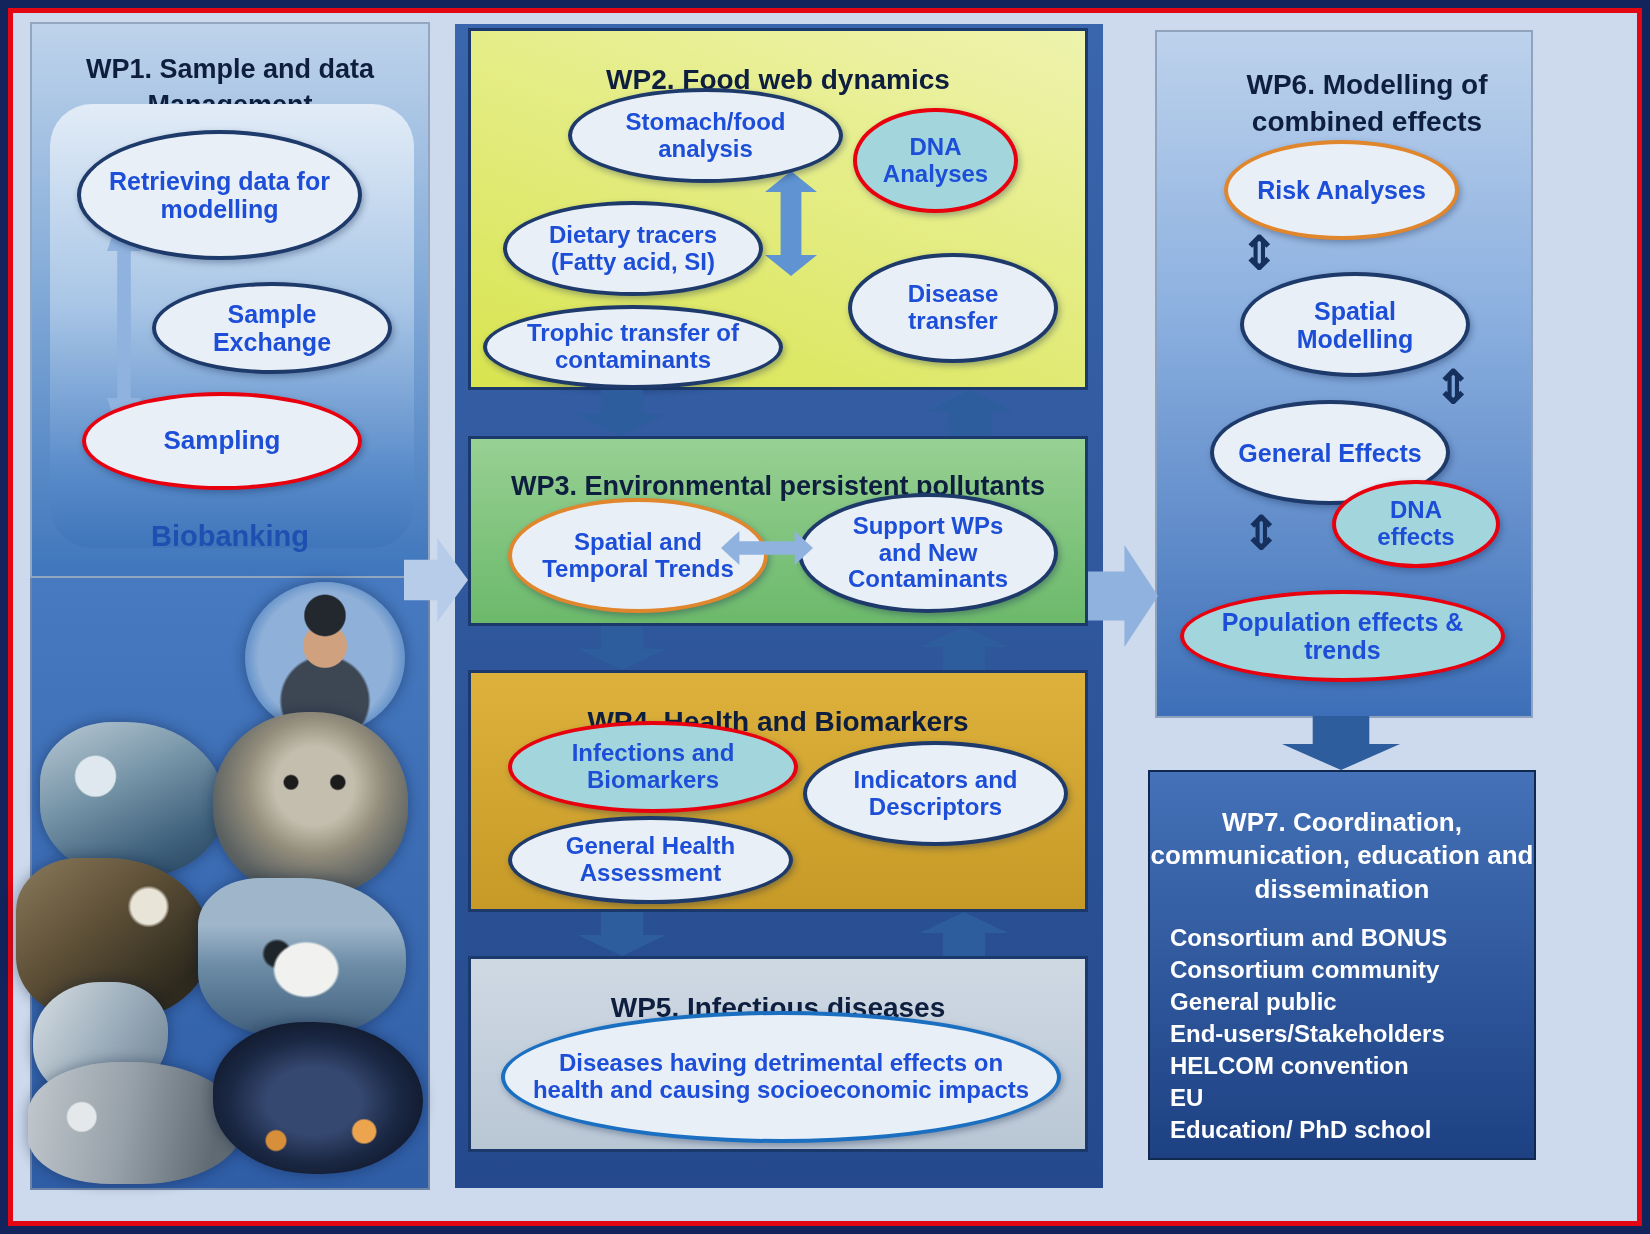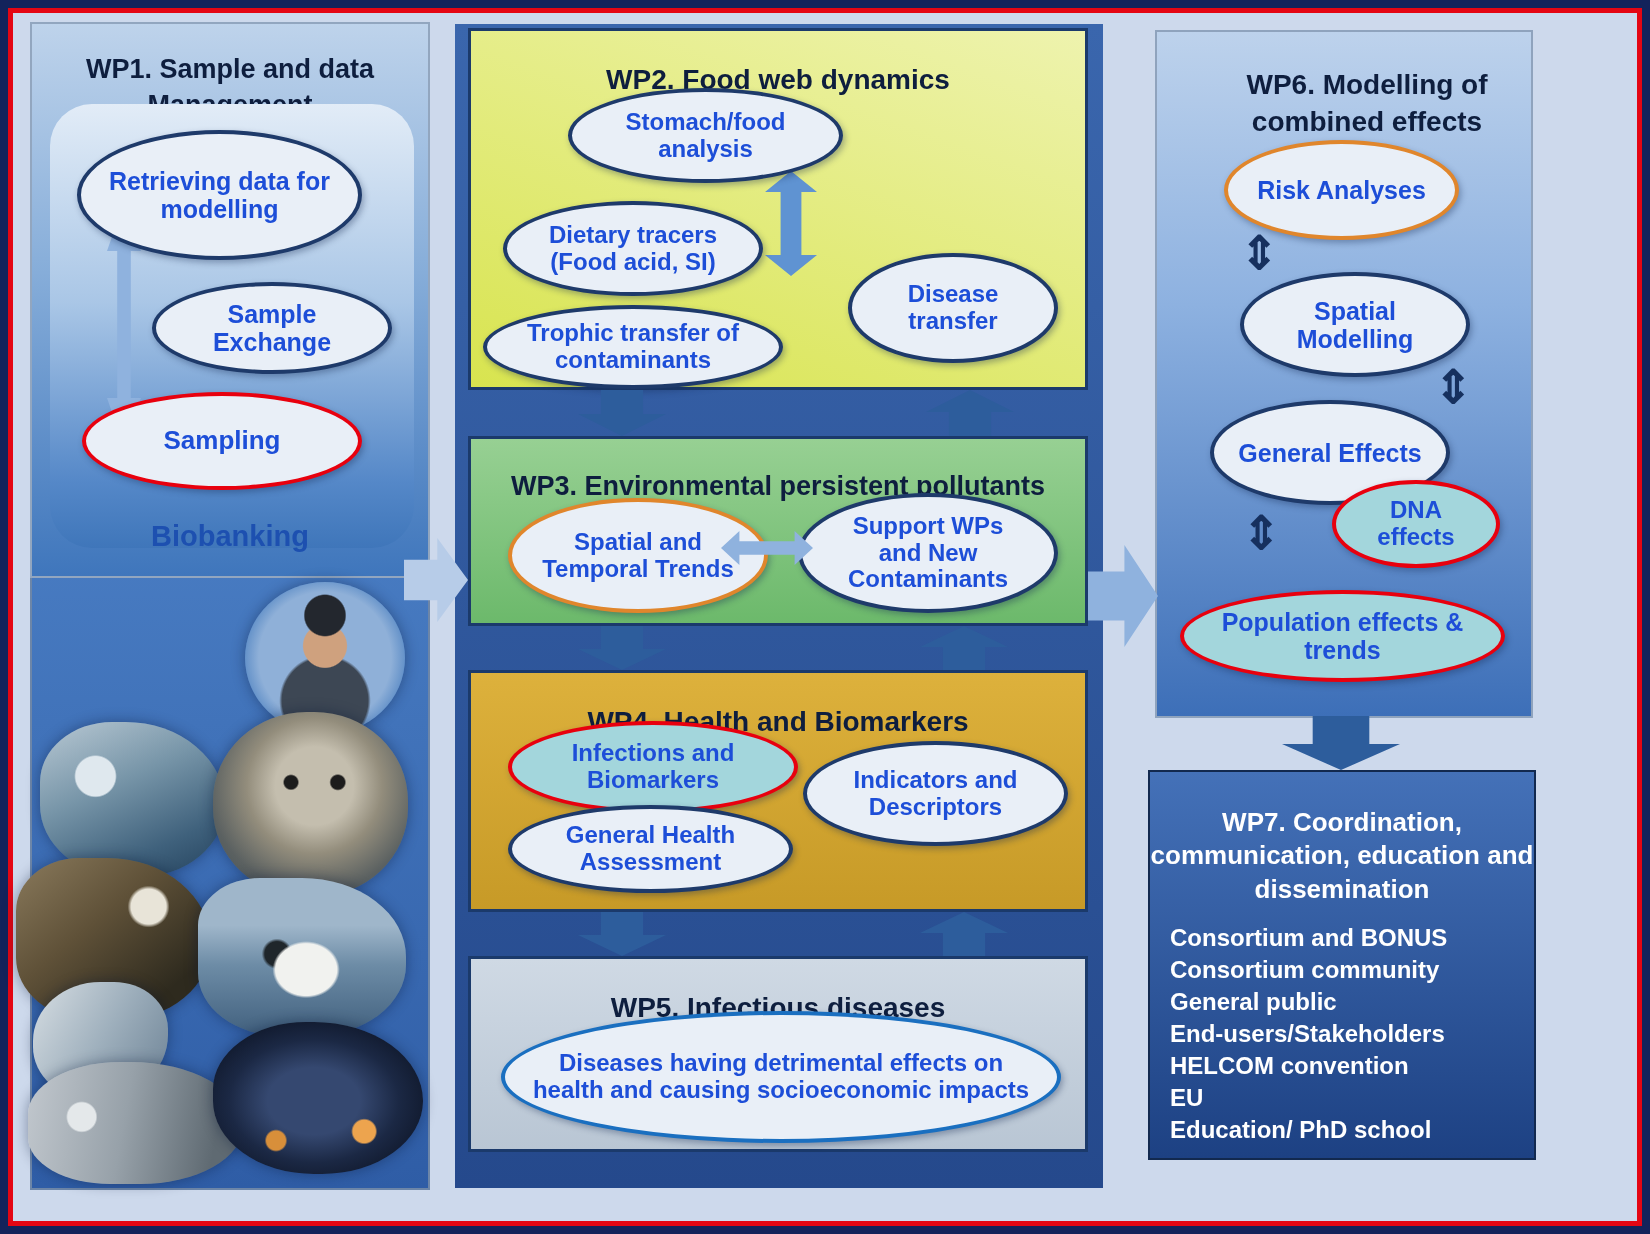--- a/index.html
+++ b/index.html
@@ -109,37 +109,38 @@
                   linear-gradient(100deg,#c2c8ce 0%,#97a1a9 45%,#5f6a72 85%);"></div>
   <div class="photo" style="left:213px;top:1022px;width:210px;height:152px;border-radius:46% 54% 50% 50%;
        background:radial-gradient(circle at 72% 72%, #eda44e 0 6%, rgba(0,0,0,0) 7%),
                   radial-gradient(circle at 30% 78%, #d88f3a 0 5%, rgba(0,0,0,0) 6%),
                   radial-gradient(ellipse at 48% 52%, #354870 0 30%, #1b2844 55%, #0e1628 80%);"></div>
 
   <section class="wp-box wp2">
     <h2 class="wp-title" style="top:8px;">WP2. Food web dynamics</h2>
     <div class="arr dblv light" style="left:294px;top:140px;width:52px;height:105px;background:#5f93d2;"></div>
     <div class="ell" style="left:97px;top:57px;width:275px;height:95px;">Stomach/food analysis</div>
-    <div class="ell" style="left:32px;top:170px;width:260px;height:95px;">Dietary tracers (Food acid, SI)</div>
+    <div class="ell teal red" style="left:382px;top:77px;width:165px;height:105px;">DNA Analyses</div>
+    <div class="ell" style="left:32px;top:170px;width:260px;height:95px;">Dietary tracers (Fatty acid, SI)</div>
     <div class="ell" style="left:377px;top:222px;width:210px;height:110px;">Disease transfer</div>
     <div class="ell" style="left:12px;top:274px;width:300px;height:84px;">Trophic transfer of contaminants</div>
   </section>
 
   <section class="wp-box wp3">
     <h2 class="wp-title" style="top:8px;font-size:27px;">WP3. Environmental persistent pollutants</h2>
     <div class="ell orange" style="left:37px;top:59px;width:260px;height:115px;">Spatial and Temporal Trends</div>
     <div class="ell" style="left:327px;top:54px;width:260px;height:120px;padding:6px 30px;">Support WPs and New Contaminants</div>
     <div class="arr dblh light" style="left:250px;top:92px;width:92px;height:34px;"></div>
   </section>
 
   <section class="wp-box wp4">
     <h2 class="wp-title" style="top:8px;">WP4. Health and Biomarkers</h2>
     <div class="ell teal red" style="left:37px;top:48px;width:290px;height:92px;">Infections and Biomarkers</div>
     <div class="ell" style="left:332px;top:68px;width:265px;height:105px;">Indicators and Descriptors</div>
-    <div class="ell" style="left:37px;top:132px;width:285px;height:88px;">General Health Assessment</div>
+    <div class="ell" style="left:37px;top:143px;width:285px;height:88px;">General Health Assessment</div>
   </section>
 
   <section class="wp-box wp5">
     <h2 class="wp-title" style="top:8px;">WP5. Infectious diseases</h2>
     <div class="ell blueborder" style="left:30px;top:52px;width:560px;height:132px;font-size:24px;">Diseases having detrimental effects on health and causing socioeconomic impacts</div>
   </section>
 
   <section class="wp-box wp6">
     <h2 class="wp-title" style="top:12px;margin-left:46px;">WP6. Modelling of combined effects</h2>
     <div class="ell orange" style="left:67px;top:108px;width:235px;height:100px;font-size:25px;">Risk Analyses</div>

